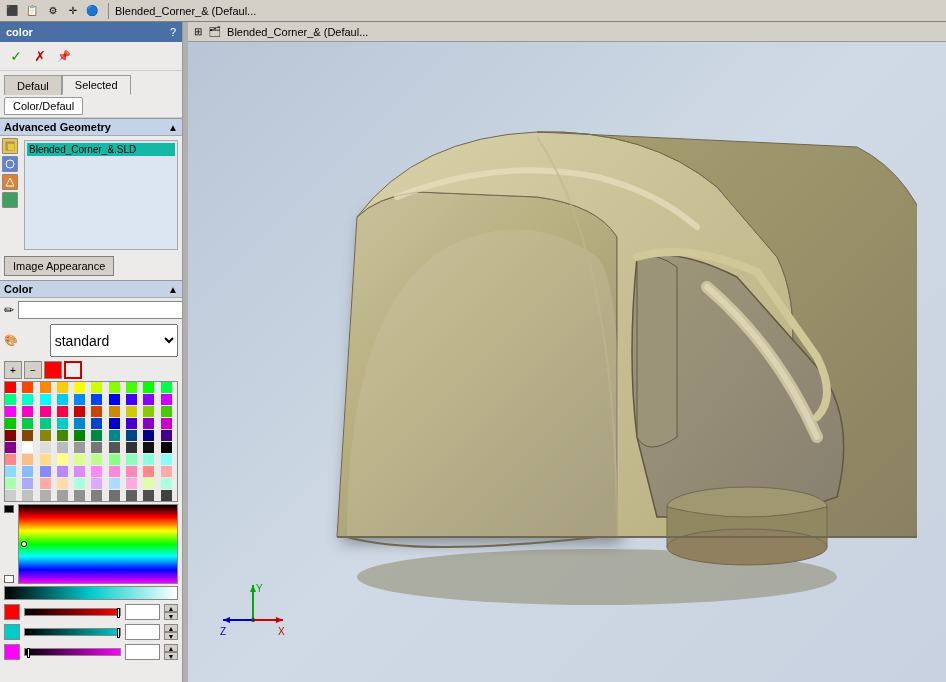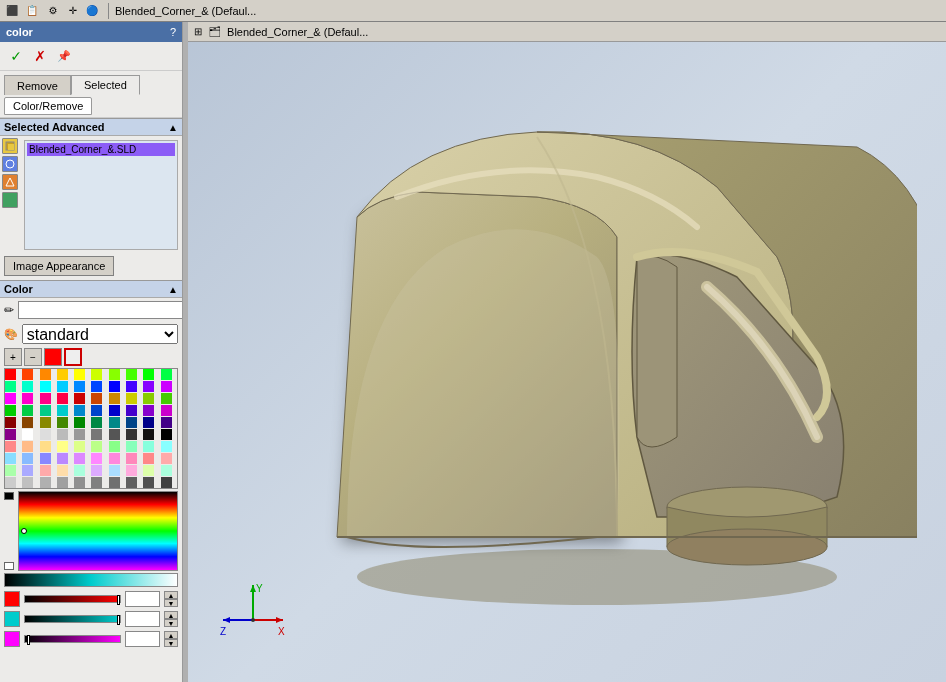--- a/index.html
+++ b/index.html
@@ -34,21 +34,21 @@
     .sub-tab-bar { display: flex; padding: 2px 4px; background: #ecebe9; border-bottom: 1px solid #ccc; }
     .sub-tab-btn { padding: 2px 8px; background: #e0dfd9; border: 1px solid #999; cursor: pointer; font-size: 11px; border-radius: 2px 2px 0 0; }
     .sub-tab-btn.active { background: #fff; }
 
     
     .section-header { background: #c5d3e8; padding: 2px 4px; font-size: 11px; font-weight: bold; display: flex; justify-content: space-between; align-items: center; border-top: 1px solid #999; border-bottom: 1px solid #aaa; }
     .section-collapse { cursor: pointer; font-size: 10px; }
 
     
     .geometry-list { background: #dce6f0; margin: 4px; padding: 2px; min-height: 100px; border: 1px solid #aaa; display: flex; flex-direction: column; gap: 1px; flex: 0 0 auto; }
-    .geometry-item { display: flex; gap: 2px; padding: 1px 2px; background: #8b5cf6; font-size: 11px; }
+    .geometry-item { display: flex; gap: 2px; padding: 1px 2px; background: #14b8a6; font-size: 11px; }
 
     .geometry-row { display: flex; }
     .geometry-icons-col { display: flex; flex-direction: column; gap: 2px; padding: 2px; }
     .geo-icon-small { width: 16px; height: 16px; display: flex; align-items: center; justify-content: center; font-size: 9px; border: 1px solid #888; background: #e8d060; border-radius: 1px; cursor: pointer; }
     .geo-icon-small.blue-ico { background: #6080e0; color: white; }
     .geo-icon-small.orange-ico { background: #e08030; color: white; }
     .geo-icon-small.green-ico { background: #40a060; color: white; }
 
     .remove-btn { margin: 2px 4px 4px; padding: 3px 8px; background: #d4d0c8; border: 1px solid #808080; cursor: pointer; font-size: 11px; text-align: center; }
     .color-row { display: flex; align-items: center; gap: 4px; padding: 3px 4px; }
@@ -119,32 +119,32 @@
         <button class="panel-title-btn">?</button>
       </div>
 
       <div class="check-toolbar">
         <button class="check-btn green">✓</button>
         <button class="check-btn red">✗</button>
         <button class="check-btn pin">📌</button>
       </div>
 
       <div class="tab-bar">
-        <button class="tab-btn">Remove</button>
+        <button class="tab-btn">Defaul</button>
         <button class="tab-btn active">Selected</button>
       </div>
 
       <div class="sub-tab-bar">
-        <button class="sub-tab-btn active">Color/Remove</button>
+        <button class="sub-tab-btn active">Color/Defaul</button>
       </div>
 
       <div class="panel-scroll">
         
         <div class="section-header">
-          <span>Selected Advanced</span>
+          <span>Advanced Geometry</span>
           <span class="section-collapse">▲</span>
         </div>
 
         
         <div class="geometry-row">
           <div class="geometry-icons-col">
             <div class="geo-icon-small" style="background:#e8c840;">
               <svg width="12" height="12" viewBox="0 0 12 12">
                   <rect x="2" y="2" width="8" height="8" fill="#c8a020" stroke="#888" stroke-width="1"></rect>
                   <rect x="4" y="4" width="6" height="6" fill="#e8c840"></rect>
@@ -185,21 +185,21 @@
 
         
         <div class="color-row">
           <span class="eyedropper-icon">✏</span>
           <input class="color-input" type="text" value="" style="height: 18px; border: 1px solid rgb(136, 136, 136); background: white; flex: 1 1 0%;">
         </div>
 
         
         <div class="dropdown-row">
           <span>🎨</span>
-          <select style="flex:1; font-size:16px; height:20px;">
+          <select style="flex:1; font-size:14px; height:33px;margin-left:28px;">
             <option>standard</option>
             <option>custom</option>
           </select>
         </div>
 
         
         <div class="palette-container">
           <div style="display:flex; gap:2px; margin-bottom:2px;">
             <div class="palette-add-btn">+</div>
             <div class="palette-add-btn">−</div>

